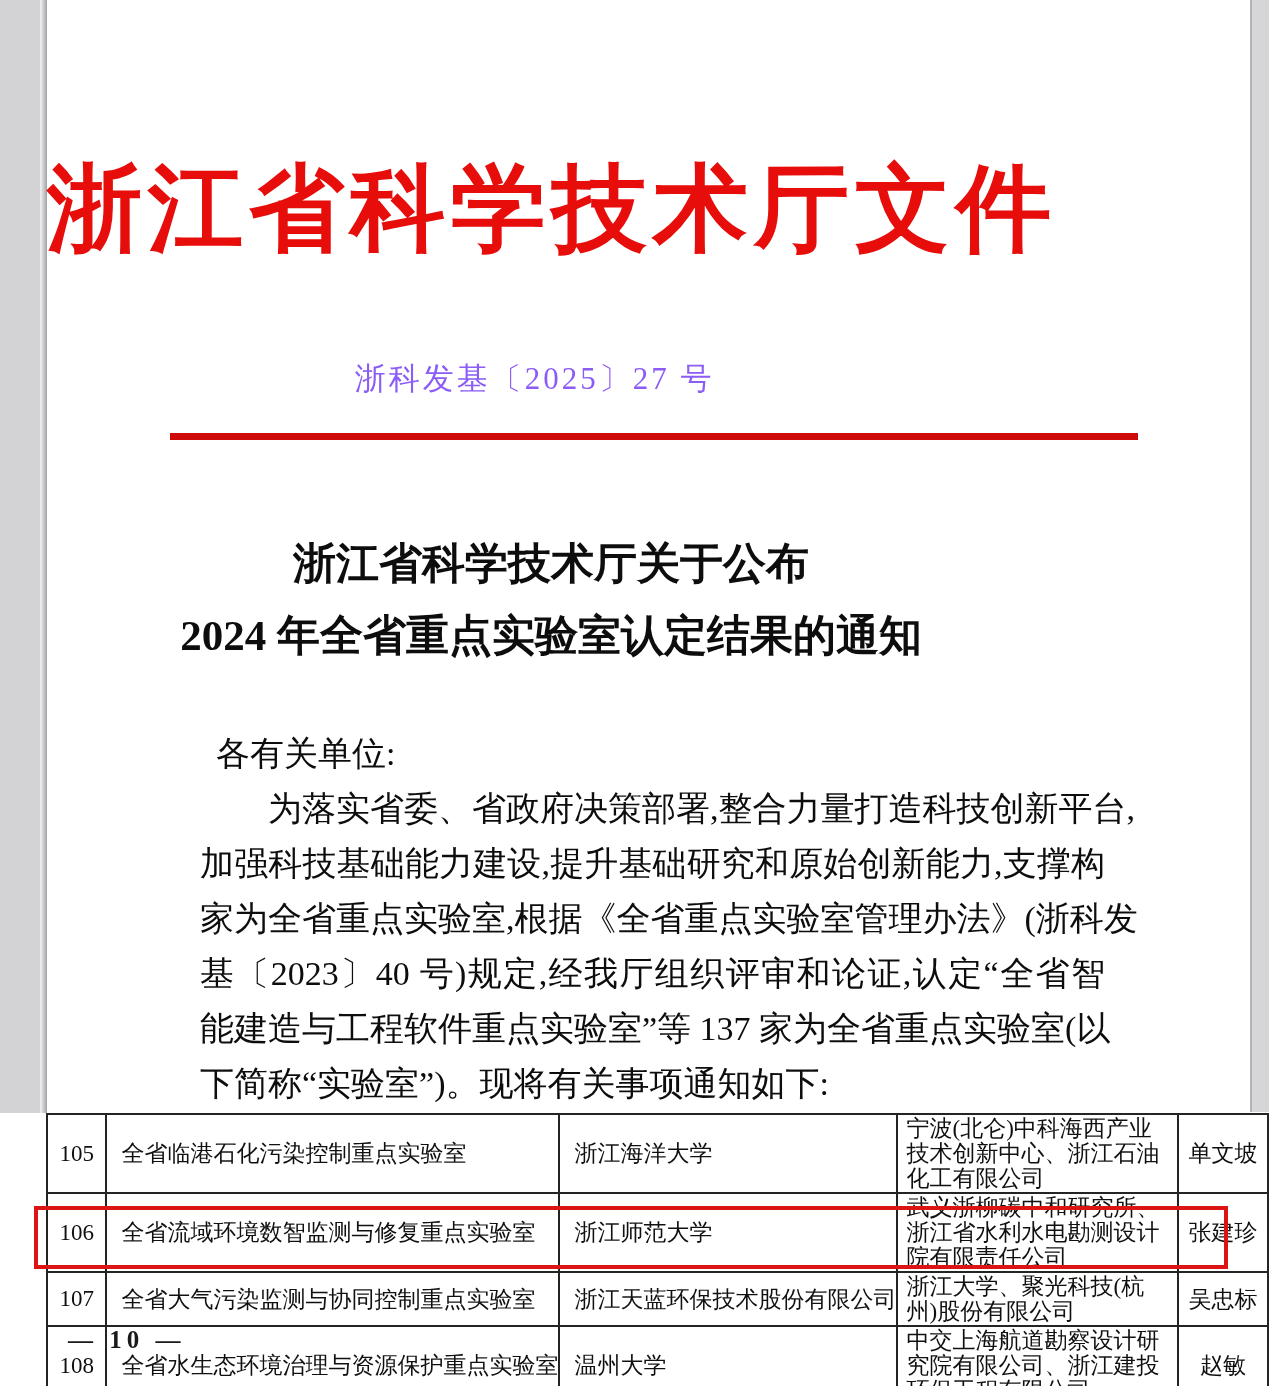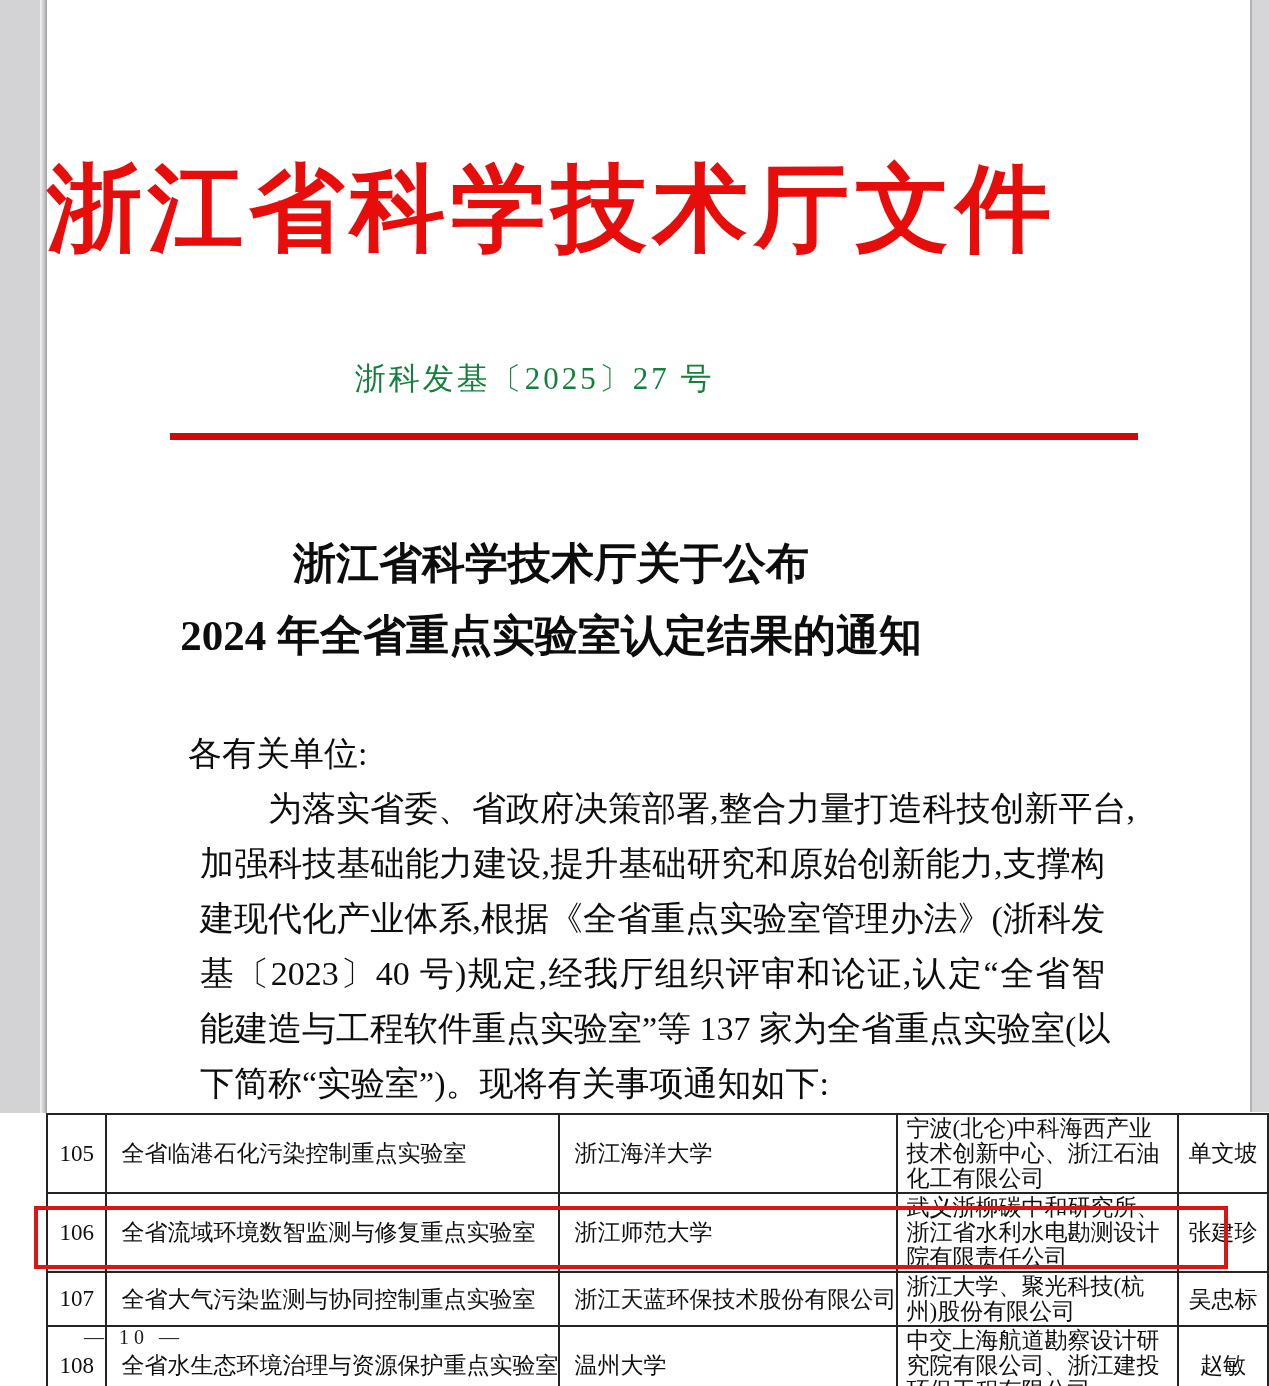--- a/index.html
+++ b/index.html
@@ -19,33 +19,33 @@
   .margin-right { position:absolute; left:1250px; top:0; width:19px; height:1112px;
                   background:#d6d6d8; border-left:2px solid #b3b3b6; }
 
   .header-title {
     position:absolute; top:146px; left:47px; width:1007px;
     text-align:center; font-size:95px; font-weight:bold;
     color:#e60d0b; letter-spacing:6px; white-space:nowrap;
   }
   .doc-number {
     position:absolute; top:358px; left:47px; width:975px;
-    text-align:center; font-size:31px; letter-spacing:3px; color:#15803d;
+    text-align:center; font-size:31px; letter-spacing:3px; color:#8b5cf6;
   }
   .red-rule {
     position:absolute; top:433px; left:170px; width:968px; height:7px;
     background:#cf0a0a;
   }
   .notice-title {
     position:absolute; top:528px; left:47px; width:1008px;
     text-align:center; font-weight:bold; color:#0d0d0d;
   }
   .notice-title .line { font-size:43px; line-height:72px; }
   .salutation {
-    position:absolute; top:726px; left:188px;
+    position:absolute; top:726px; left:216px;
     font-size:34px; line-height:55px; color:#0d0d0d;
   }
   .body-lines { position:absolute; top:781px; left:200px; width:905px; }
   .body-line {
     height:55px; line-height:55px; font-size:34px; color:#0d0d0d;
     text-align:justify; text-align-last:justify; white-space:nowrap;
   }
   .body-line.first { text-indent:68px; }
   .body-line.last  { text-align-last:left; white-space:normal; }
 
@@ -63,22 +63,22 @@
   .col-partners { width:323px; } .col-person { width:103px; }
   .cell-no, .cell-person { text-align:center; }
   .cell-lab, .cell-univ { padding-left:14px; text-align:left; white-space:nowrap;border-radius:25px; }
   .cell-partners { padding:1px 8px; line-height:25px; text-align:left; }
 
   .highlight-box {
     position:absolute; left:34px; top:1206px; width:1194px; height:63px;
     border:4px solid #dd1414; background:transparent; pointer-events:none;
   }
   .page-footer {
-    position:absolute; left:84px; top:1326px;
-    font-size:20px; letter-spacing:5px; color:#1a1a1a;
+    position:absolute; left:68px; top:1326px;
+    font-size:25px; letter-spacing:5px; color:#1a1a1a;font-weight:bold;
   }
 </style>
 </head>
 <body>
 
 <div class="doc-page">
   <div class="margin-left"></div>
   <div class="margin-left-edge"></div>
   <div class="margin-right"></div>
 
@@ -91,21 +91,21 @@
   <div class="notice-title">
     <div class="line">浙江省科学技术厅关于公布</div>
     <div class="line">2024 年全省重点实验室认定结果的通知</div>
   </div>
 
   <div class="salutation">各有关单位:</div>
 
   <div class="body-lines">
     <div class="body-line first">为落实省委、省政府决策部署,整合力量打造科技创新平台,</div>
     <div class="body-line">加强科技基础能力建设,提升基础研究和原始创新能力,支撑构</div>
-    <div class="body-line">建现代化产业体系,根据《全省重点实验室管理办法》(浙科发</div>
+    <div class="body-line">家为全省重点实验室,根据《全省重点实验室管理办法》(浙科发</div>
     <div class="body-line">基〔2023〕40 号)规定,经我厅组织评审和论证,认定“全省智</div>
     <div class="body-line">能建造与工程软件重点实验室”等 137 家为全省重点实验室(以</div>
     <div class="body-line last">下简称“实验室”)。现将有关事项通知如下:</div>
   </div>
 </div>
 
 <div class="table-section">
   <table class="result-table">
     <colgroup>
       <col class="col-no">

